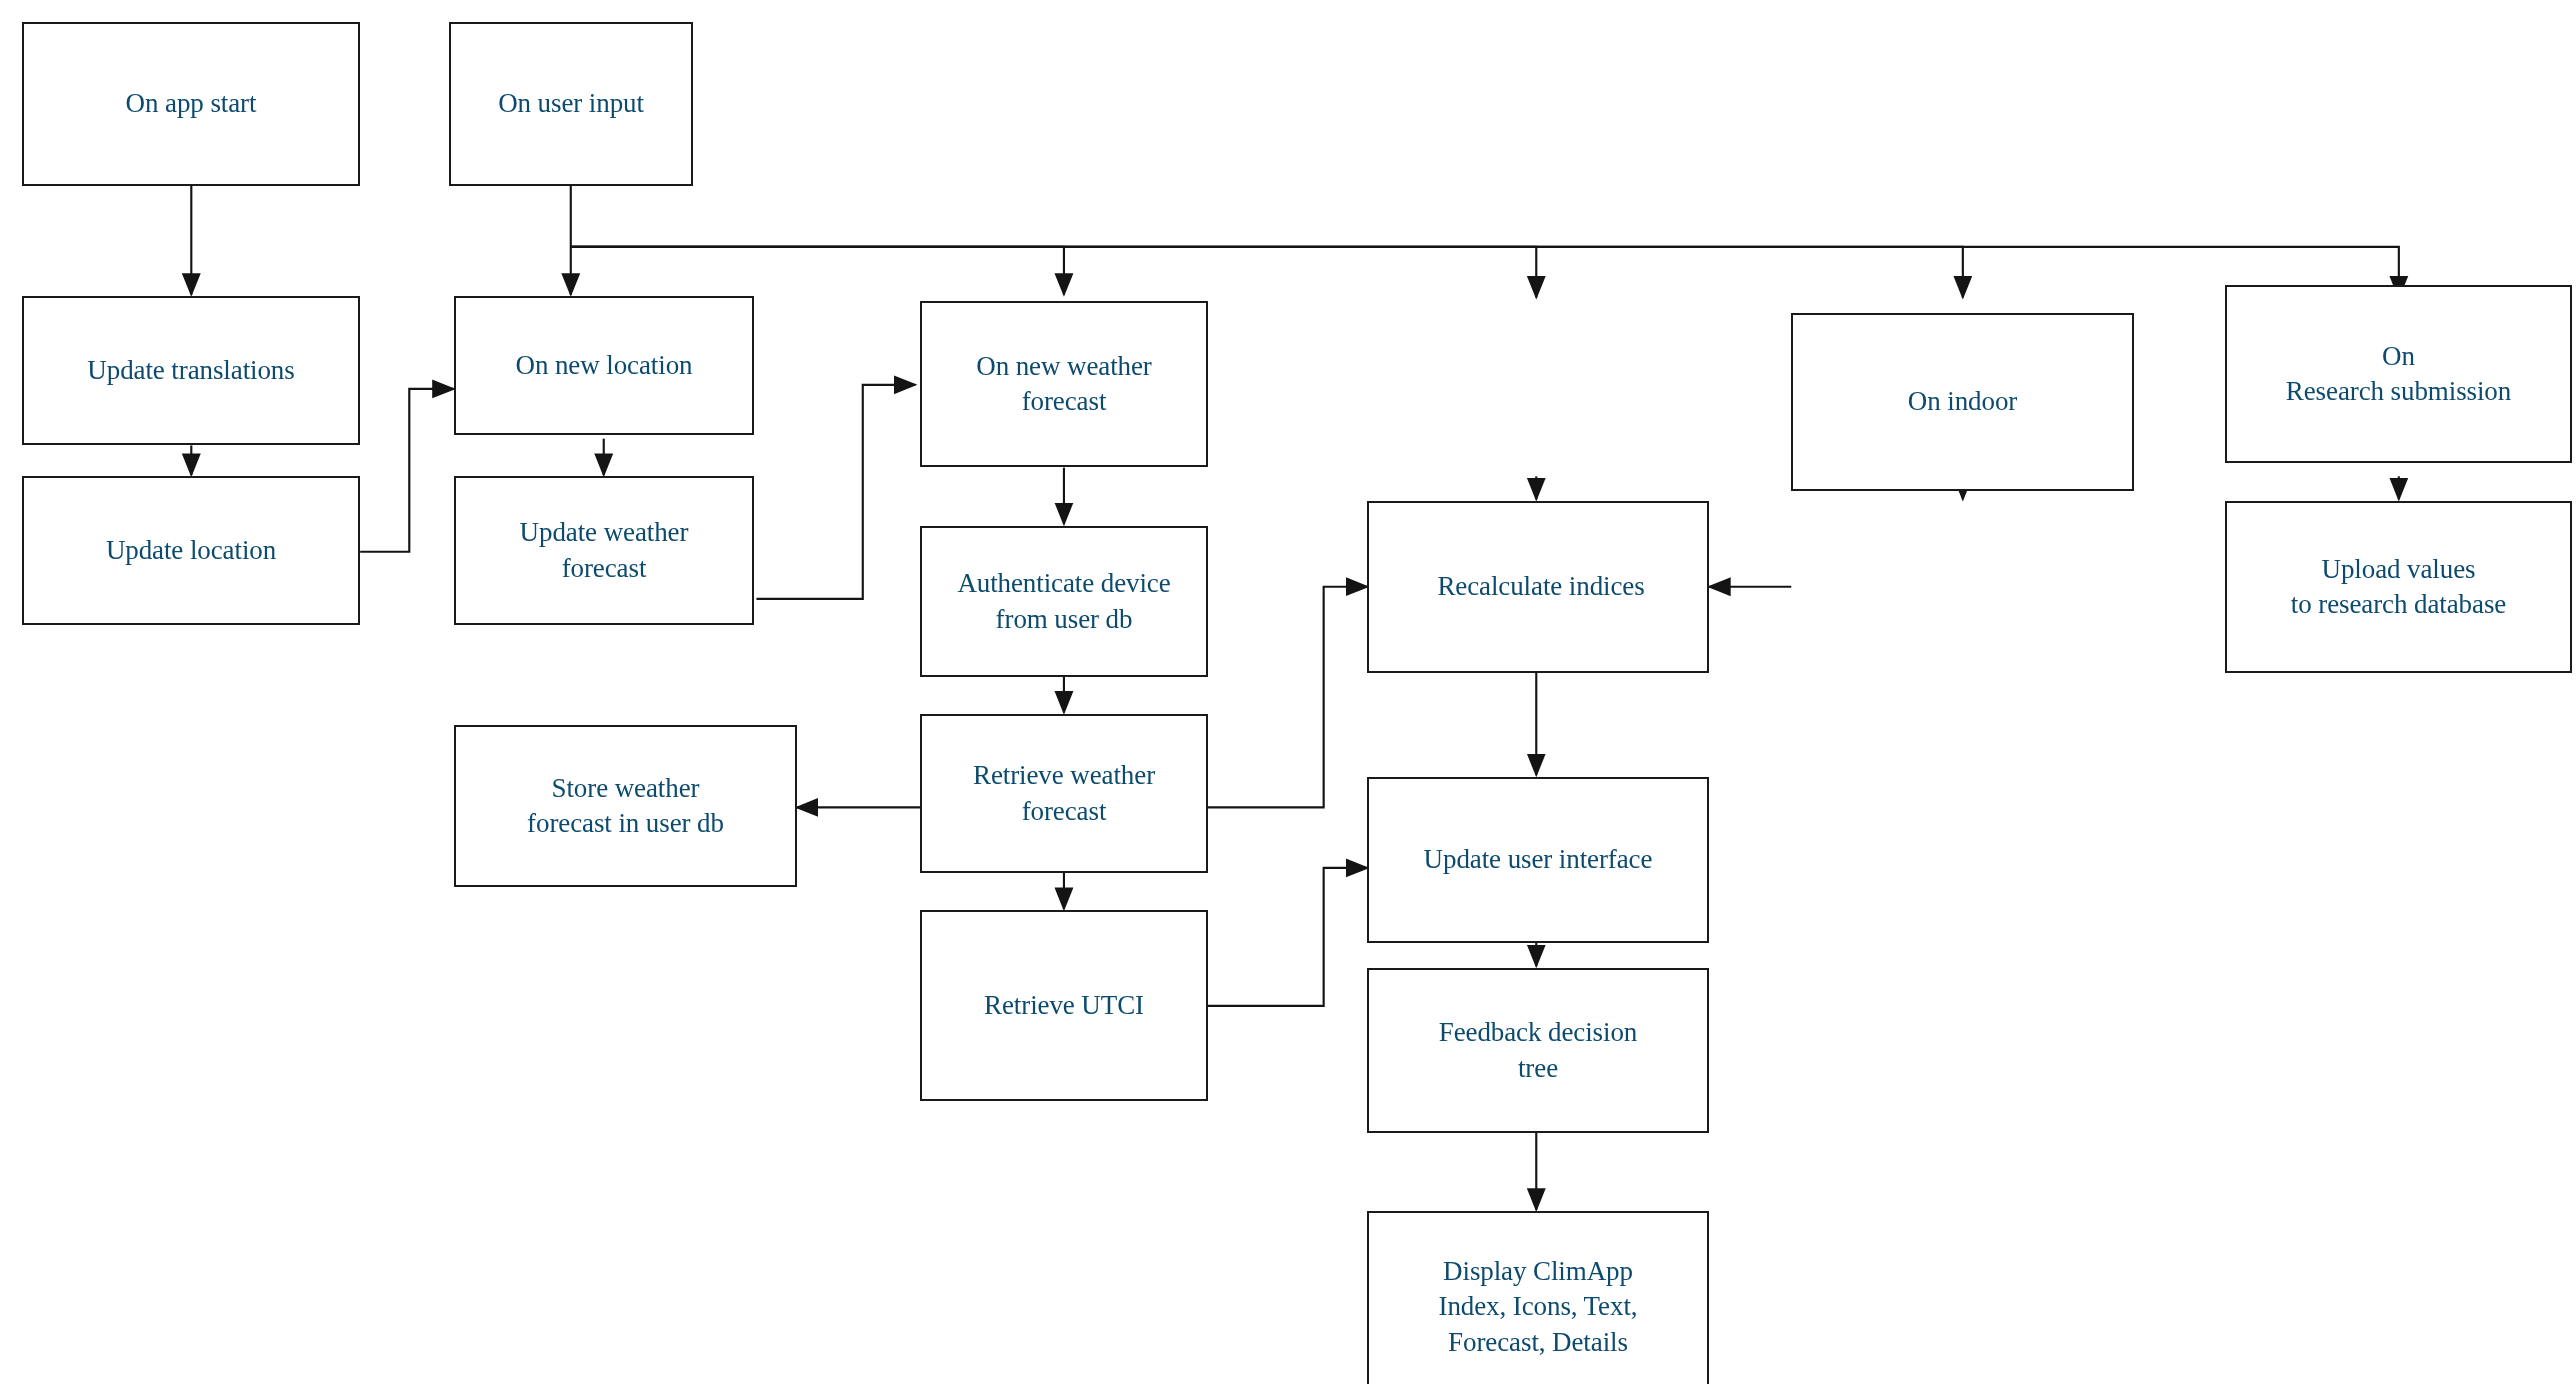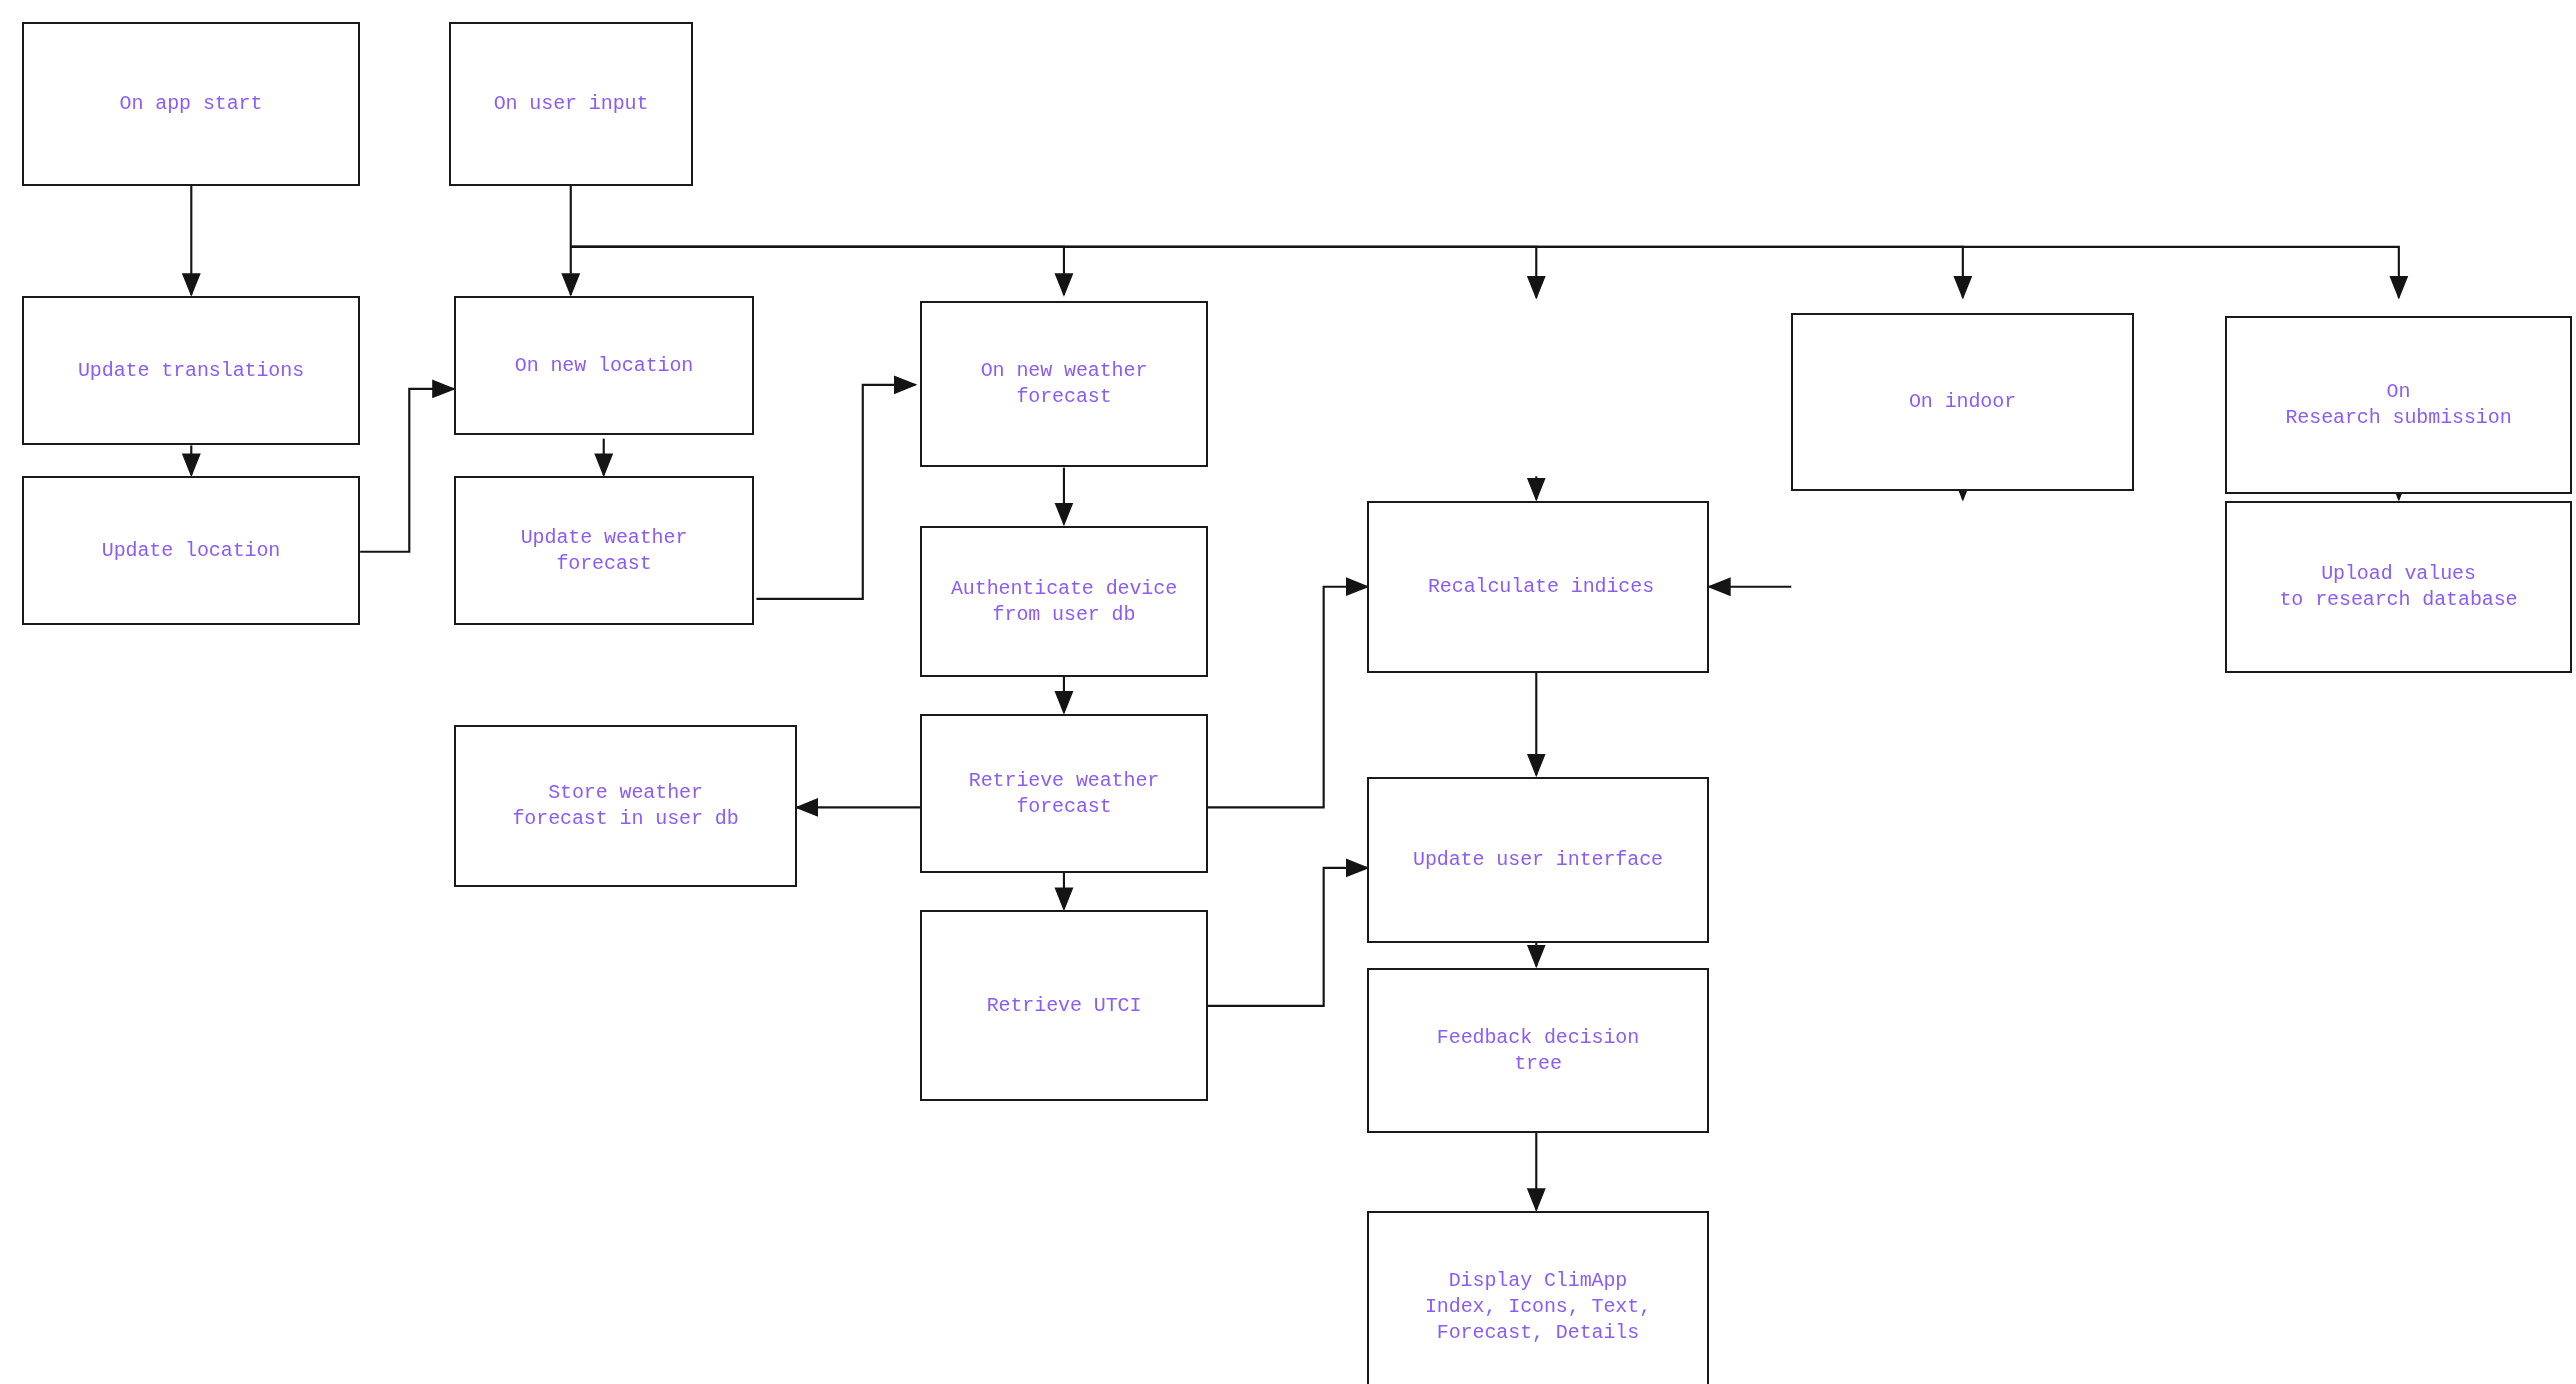--- a/index.html
+++ b/index.html
@@ -27,24 +27,24 @@
     position: absolute;
     box-sizing: border-box;
     background: #ffffff;
     border: 2.7px solid #1a1a1a;
     display: flex;
     align-items: center;
     justify-content: center;
     text-align: center;
   }
   .node-label {
-    font-family: Liberation Mono, monospace;
-    font-size: 20px;
+    font-family: Liberation Serif, serif;
+    font-size: 27px;
     line-height: 1.30;
-    color: #8b5cf6;
+    color: #0c4a6e;
     white-space: pre-line;
     padding: 0 6.7px;
     letter-spacing: -0.1px;
   }
 </style>
 </head>
 <body>
 
 <div id="diagram-root">
 
@@ -167,21 +167,21 @@
     <span class="node-label">Display ClimApp
 Index, Icons, Text,
 Forecast, Details</span>
   </div>
 
   <div class="node-box" style="left:1791px; top:313px; width:343px; height:178px;">
     <span class="node-label">On indoor</span>
   </div>
 
 
-  <div class="node-box" style="left:2225px; top:316px; width:347px; height:178px;">
+  <div class="node-box" style="left:2225px; top:285px; width:347px; height:178px;">
     <span class="node-label">On
 Research submission</span>
   </div>
 
   <div class="node-box" style="left:2225px; top:501px; width:347px; height:172px;">
     <span class="node-label">Upload values
 to research database</span>
   </div>
 
 </div>

